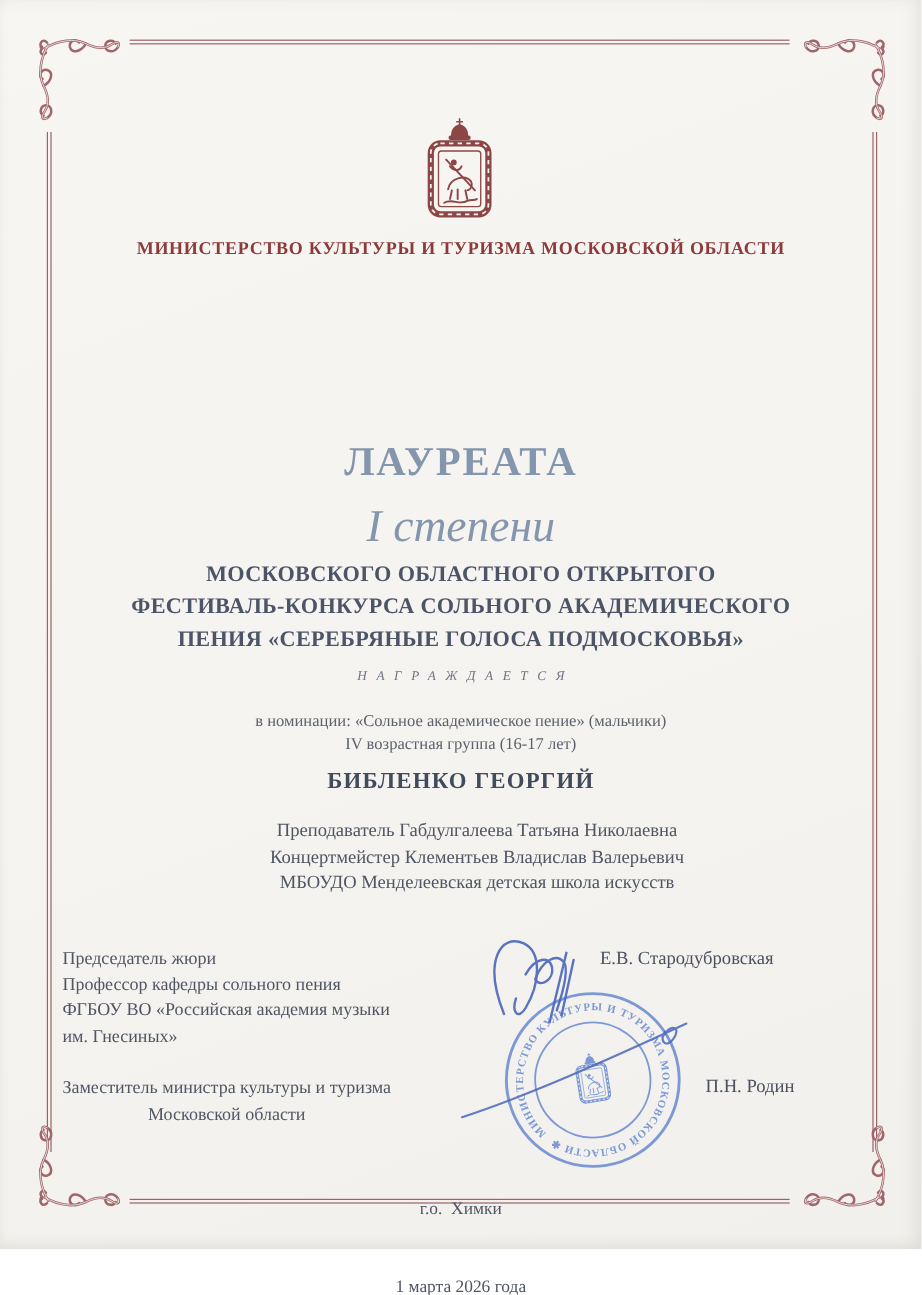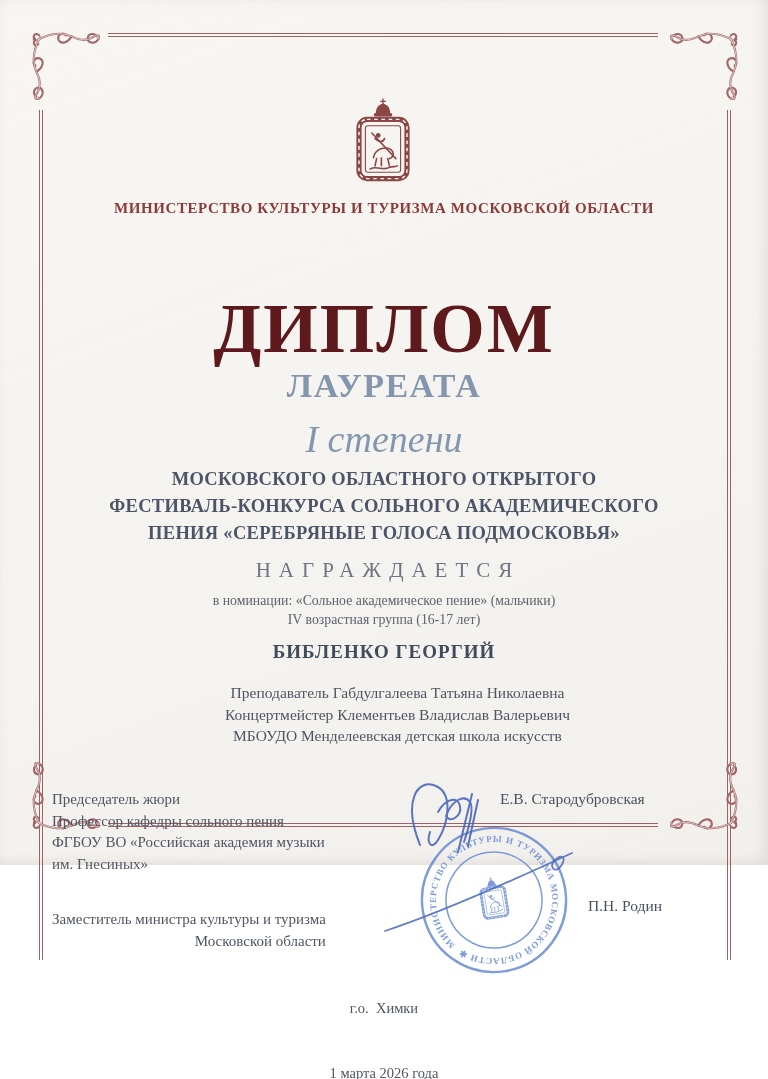--- a/index.html
+++ b/index.html
@@ -1,18 +1,18 @@
 <!DOCTYPE html>
 <html><head>
 <meta charset="utf-8">
 <style>
   html,body{margin:0;padding:0;}
   body{width:768px;height:1079px;overflow:hidden;}
   .page{
-    position:relative;width:768px;height:865px;
+    position:relative;width:768px;height:1041px;
     background:linear-gradient(160deg,#f8f6f3 0%,#f5f3ef 60%,#f2f0ec 100%);
     font-family:"Liberation Serif","DejaVu Serif",serif;
     box-shadow:inset -7px 0 12px rgba(90,80,75,.07), inset 0 -5px 10px rgba(90,80,75,.05);
   }
   .abs{position:absolute;}
   .ctr{left:0;right:0;text-align:center;}
   
   .b-top   {left:108px;width:550px;top:33px;height:2px;border-top:1.7px solid #9b6366;border-bottom:.9px solid #9b6366;}
   .b-bottom{left:108px;width:550px;bottom:38px;height:2px;border-top:.9px solid #9b6366;border-bottom:1.7px solid #9b6366;}
   .b-left  {left:39px;top:110px;height:850px;width:2px;border-left:1.7px solid #9b6366;border-right:.9px solid #9b6366;}
@@ -24,28 +24,28 @@
   .orn-br{right:22px;bottom:27px;transform:scale(-1,-1);}
   
   .coa{left:339px;top:97px;width:88px;height:88px;color:#8d4646;}
   .ministry{top:200px;font-size:15px;font-weight:bold;color:#8c3a3a;letter-spacing:.6px;}
   
   .t-diploma{top:294px;font-size:70px;font-weight:bold;color:#5d191c;letter-spacing:2px;line-height:1;}
   .t-laureate{top:367px;font-size:34px;font-weight:bold;color:#8496ad;letter-spacing:1.5px;}
   .t-degree{top:417px;font-size:38px;font-weight:normal;font-style:italic;color:#8496ad;}
   
   .festival{top:466px;font-size:18.5px;font-weight:bold;color:#4c5568;line-height:27px;letter-spacing:.3px;}
-  .awarded{top:558px;font-size:21px;color:#6d7482;letter-spacing:8px;text-indent:8px;}
+  .awarded{top:558px;font-size:11px;color:#6d7482;letter-spacing:8px;text-indent:8px;font-style:italic;}
   .nomination{top:591px;font-size:13.8px;color:#5d626e;line-height:19px;}
   .recipient{top:641px;font-size:19px;font-weight:bold;color:#424b5c;letter-spacing:1px;text-align:center;}
   .credits{top:682px;font-size:15.5px;color:#4f5563;line-height:21.7px;padding-left:27px;}
   
   .jury{left:52px;top:789px;font-size:15px;color:#4f5563;line-height:21.6px;text-align:left;}
   .sig1-name{left:500px;top:790px;font-size:15.5px;color:#4a5160;}
-  .deputy{left:52px;top:896px;font-size:15px;color:#4f5563;line-height:22px;text-align:right;margin-top:12px;}
+  .deputy{left:52px;top:896px;font-size:15px;color:#4f5563;line-height:22px;text-align:center;}
   .sig2-name{left:588px;top:897px;font-size:15.5px;color:#4a5160;}
   .footer{top:955px;font-size:14.5px;color:#4f5563;line-height:21.5px;white-space:pre;}
   .ink{left:0;top:0;width:768px;height:1079px;pointer-events:none;}
 </style>
 </head>
 <body>
 
 <svg width="0" height="0" style="position:absolute">
   <defs>
     <g id="flourish-g" fill="none" stroke-linecap="round">
@@ -101,21 +101,20 @@
     </svg>
   <svg class="abs orn orn-br" viewBox="0 0 84 84">
       <use href="#flourish-g"></use>
     </svg>
 
   <svg class="abs coa" viewBox="0 0 100 110">
       <use href="#coa-g"></use>
     </svg>
   <div class="abs ctr ministry">МИНИСТЕРСТВО КУЛЬТУРЫ И ТУРИЗМА МОСКОВСКОЙ ОБЛАСТИ</div>
 
-  <div class="abs ctr t-diploma">ДИПЛОМ</div>
   <div class="abs ctr t-laureate">ЛАУРЕАТА</div>
   <div class="abs ctr t-degree">I степени</div>
 
   <div class="abs ctr festival">
     <div>МОСКОВСКОГО ОБЛАСТНОГО ОТКРЫТОГО</div>
     <div>ФЕСТИВАЛЬ-КОНКУРСА СОЛЬНОГО АКАДЕМИЧЕСКОГО</div>
     <div>ПЕНИЯ «СЕРЕБРЯНЫЕ ГОЛОСА ПОДМОСКОВЬЯ»</div>
   </div>
 
   <div class="abs ctr awarded">НАГРАЖДАЕТСЯ</div>

